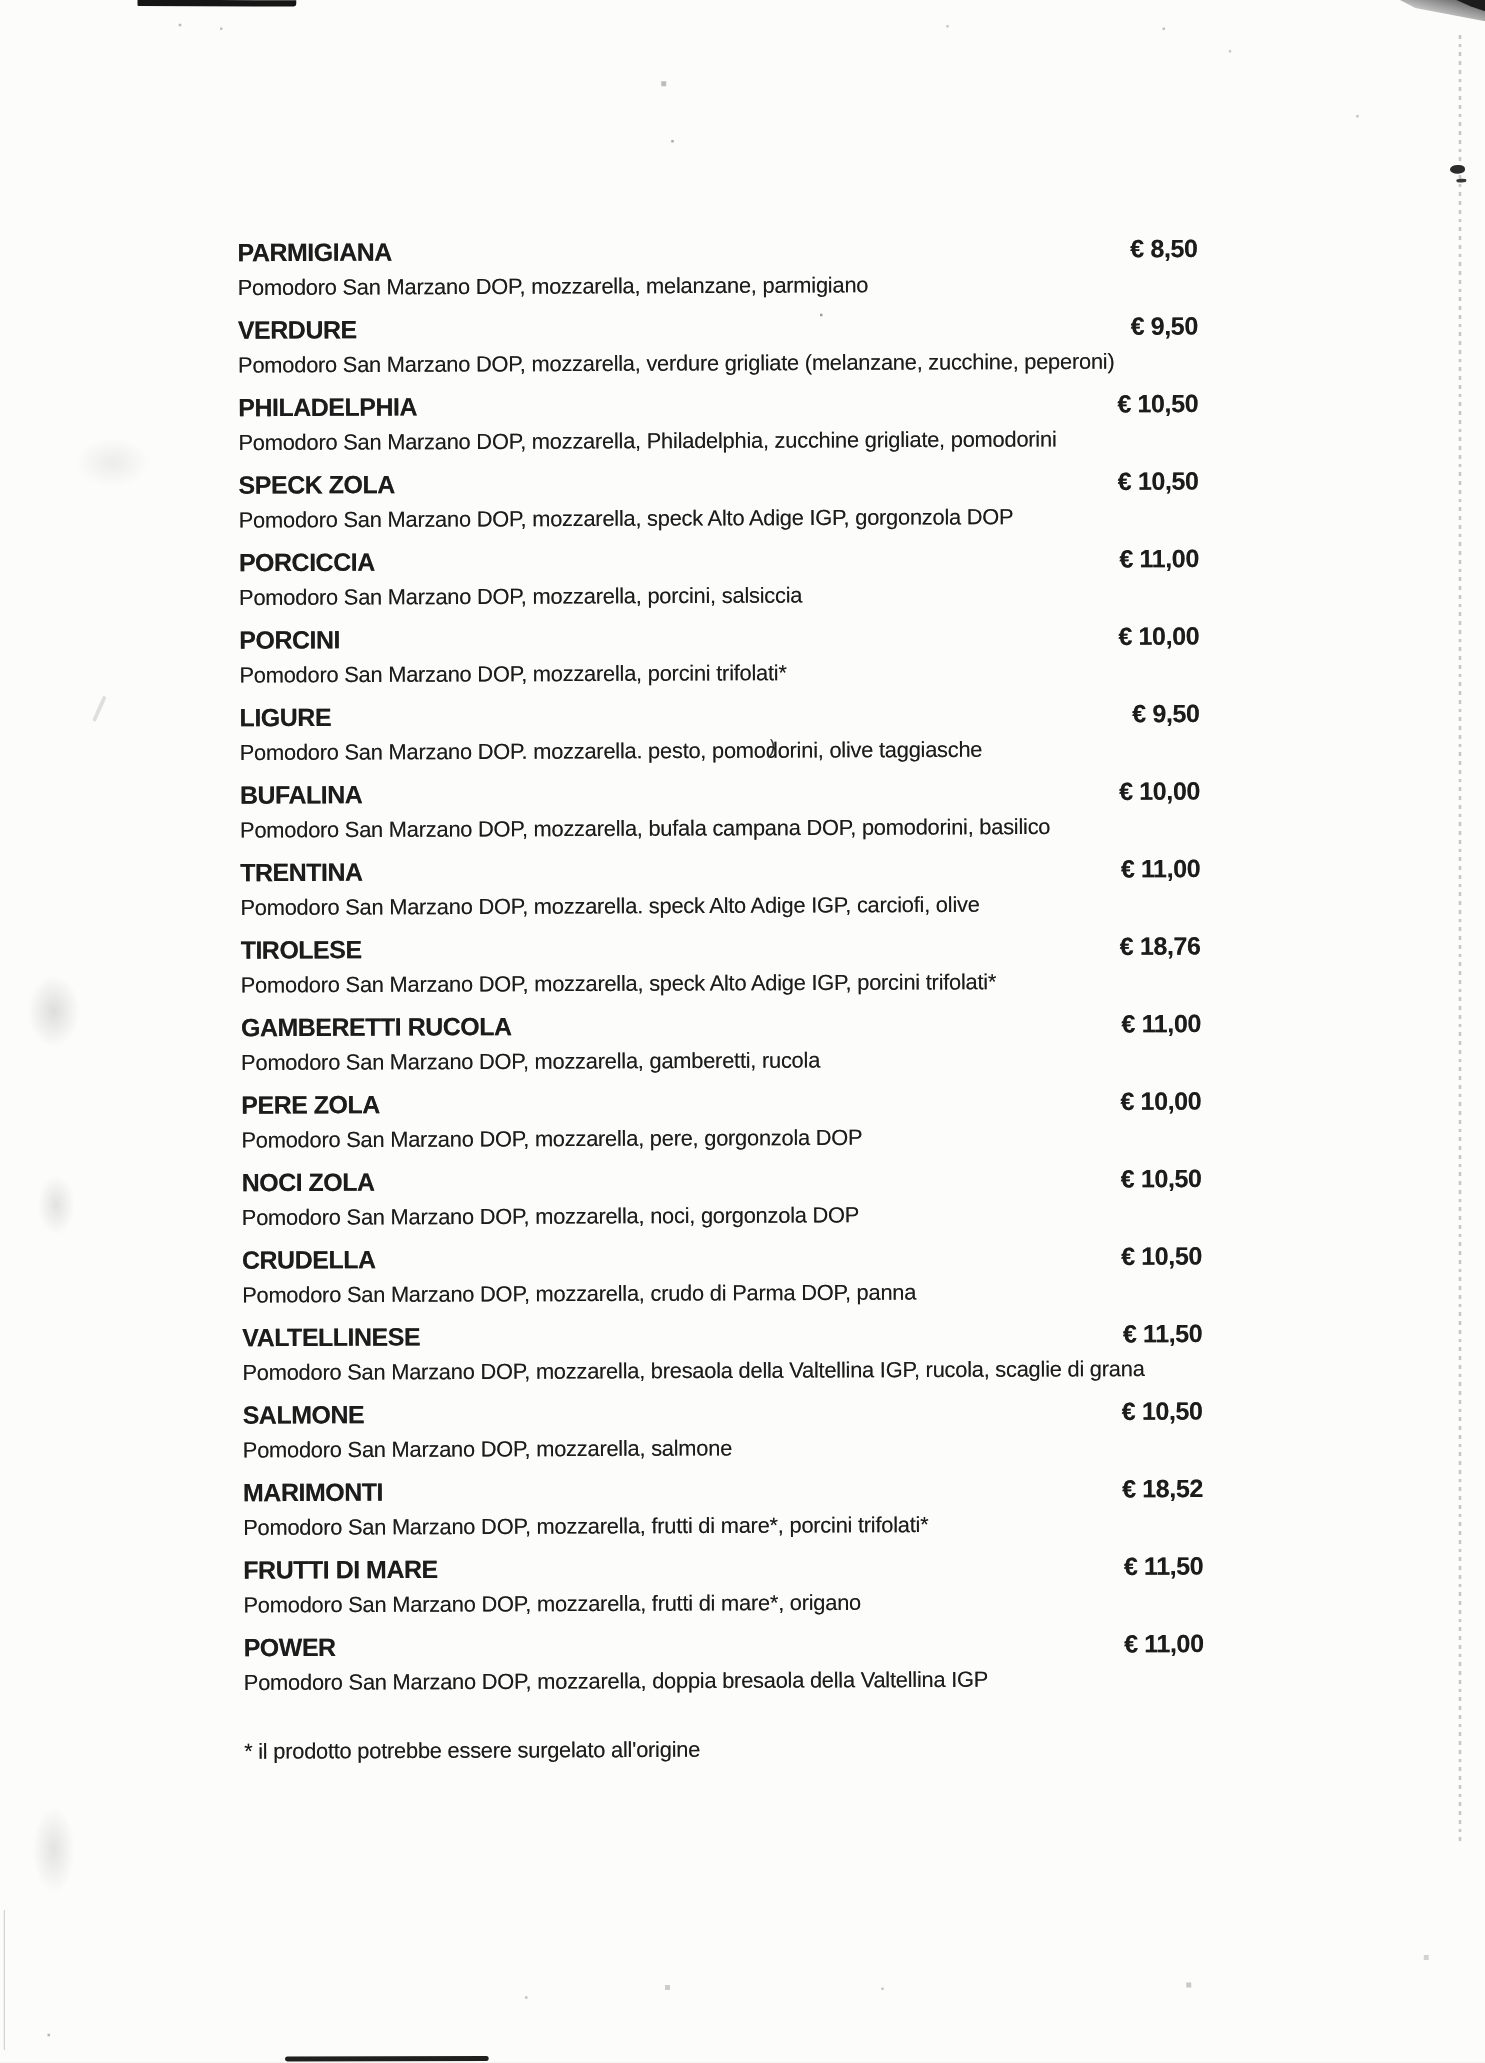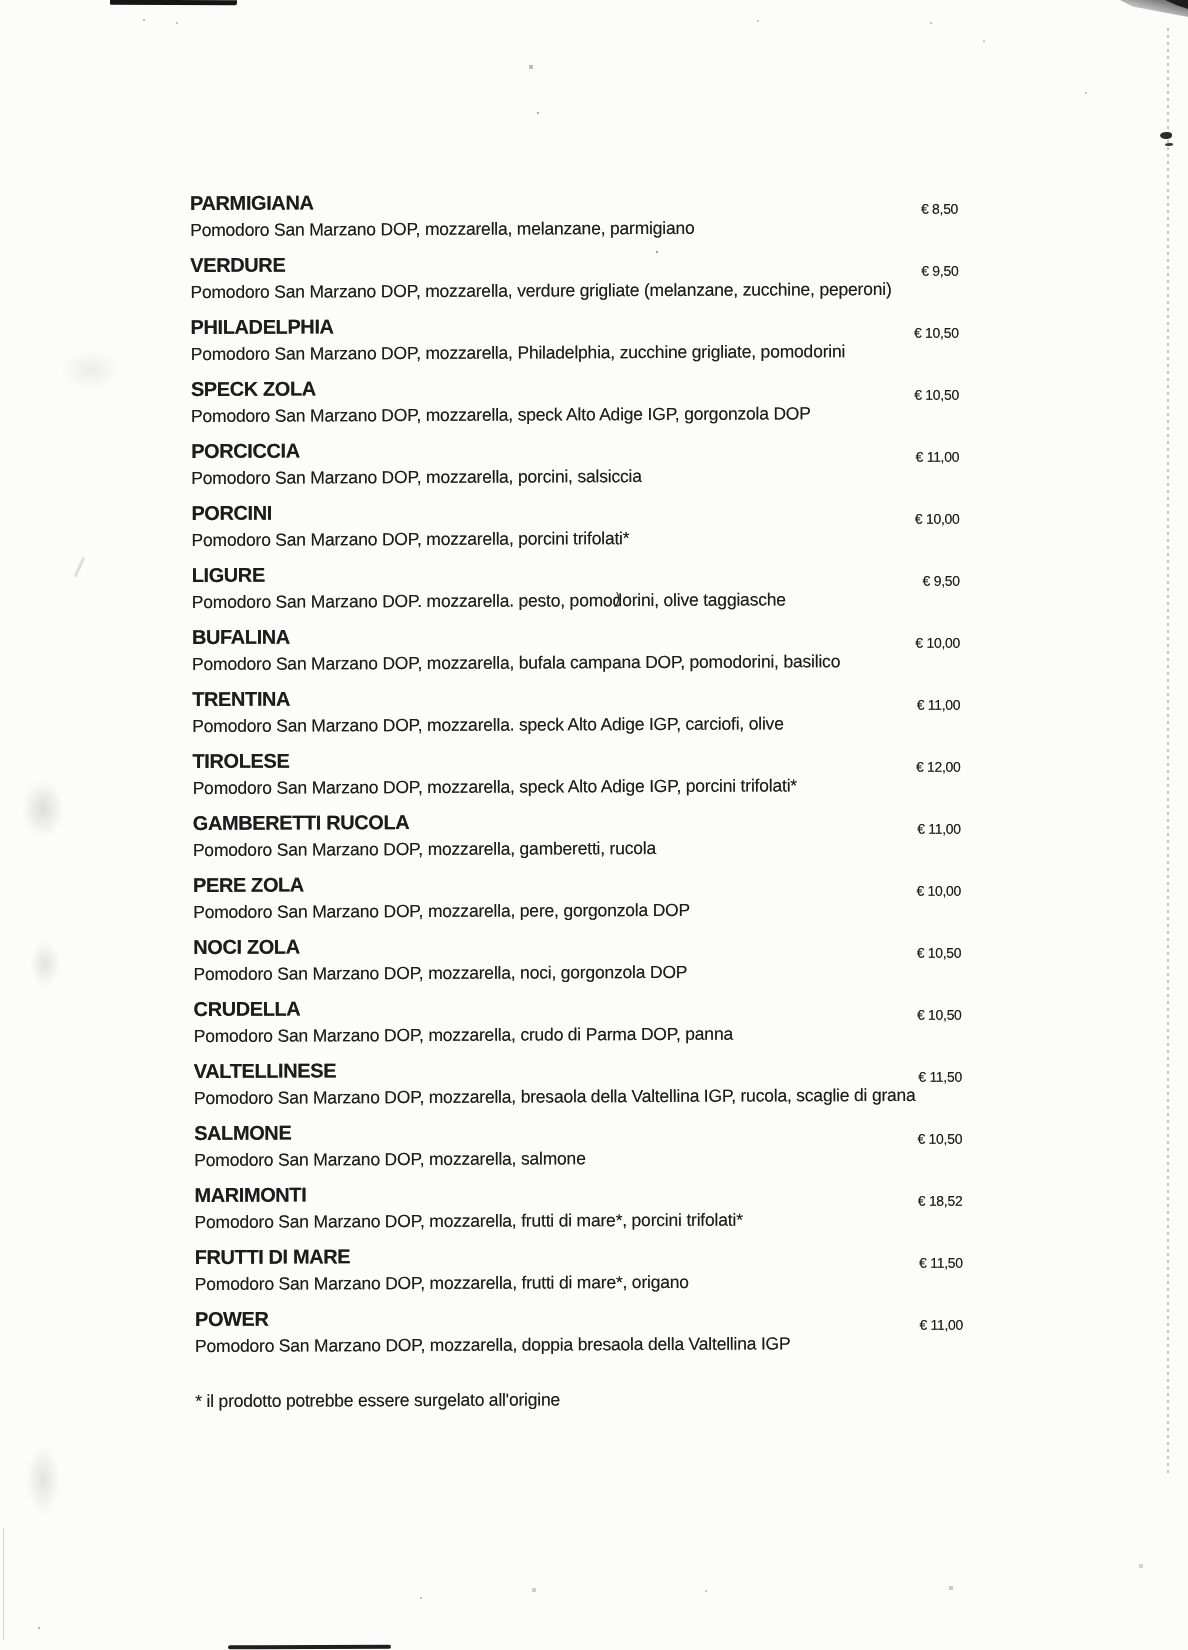--- a/index.html
+++ b/index.html
@@ -33,24 +33,23 @@
   }
   .item-desc {
     font-size:17.5px;
     letter-spacing:-0.2px;
     line-height:23px;
     margin-top:4px;
     white-space:nowrap;
   }
   .item-price {
     position:absolute; right:0; top:0;
-    font-size:14px; font-weight:normal;
+    font-size:20px; font-weight:bold;
     letter-spacing:-0.3px;
     white-space:nowrap;
-    margin-top:12px;
   }
   .footnote {
     margin-top:33px;
     font-size:17.5px;
     letter-spacing:-0.2px;
     white-space:nowrap;
   }
   
   .artifact { position:absolute; pointer-events:none; }
   .top-bar {
@@ -203,21 +202,21 @@
 
   <div class="item">
     <div class="item-name">TRENTINA</div>
     <div class="item-desc">Pomodoro San Marzano DOP, mozzarella. speck Alto Adige IGP, carciofi, olive</div>
     <div class="item-price">€ 11,00</div>
   </div>
 
   <div class="item">
     <div class="item-name">TIROLESE</div>
     <div class="item-desc">Pomodoro San Marzano DOP, mozzarella, speck Alto Adige IGP, porcini trifolati*</div>
-    <div class="item-price">€ 12,00</div>
+    <div class="item-price">€ 18,76</div>
   </div>
 
   <div class="item">
     <div class="item-name">GAMBERETTI RUCOLA</div>
     <div class="item-desc">Pomodoro San Marzano DOP, mozzarella, gamberetti, rucola</div>
     <div class="item-price">€ 11,00</div>
   </div>
 
   <div class="item">
     <div class="item-name">PERE ZOLA</div>

